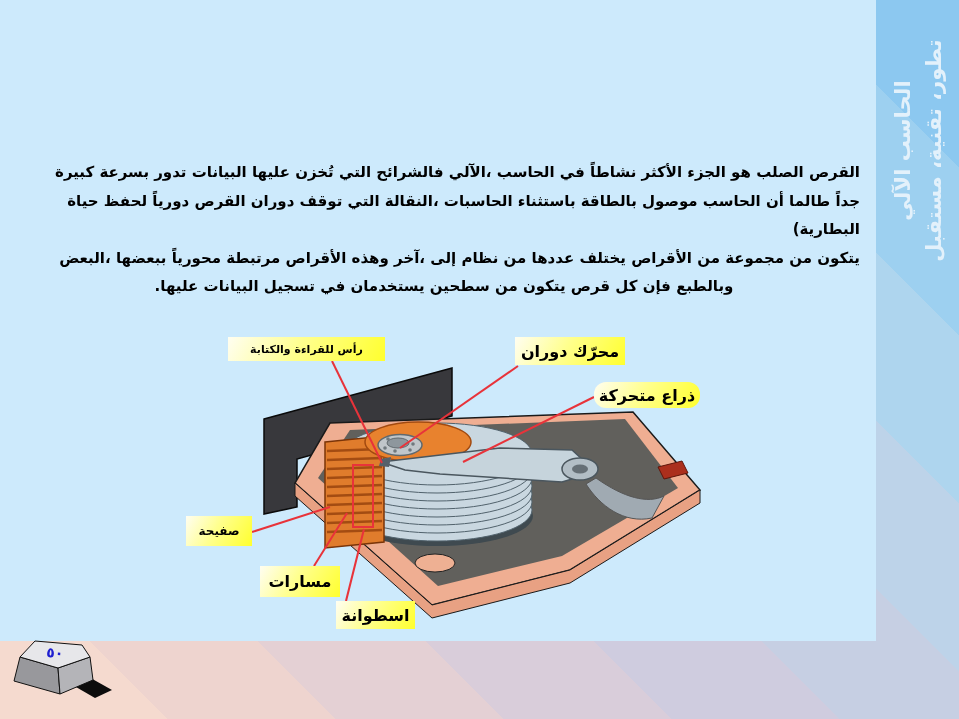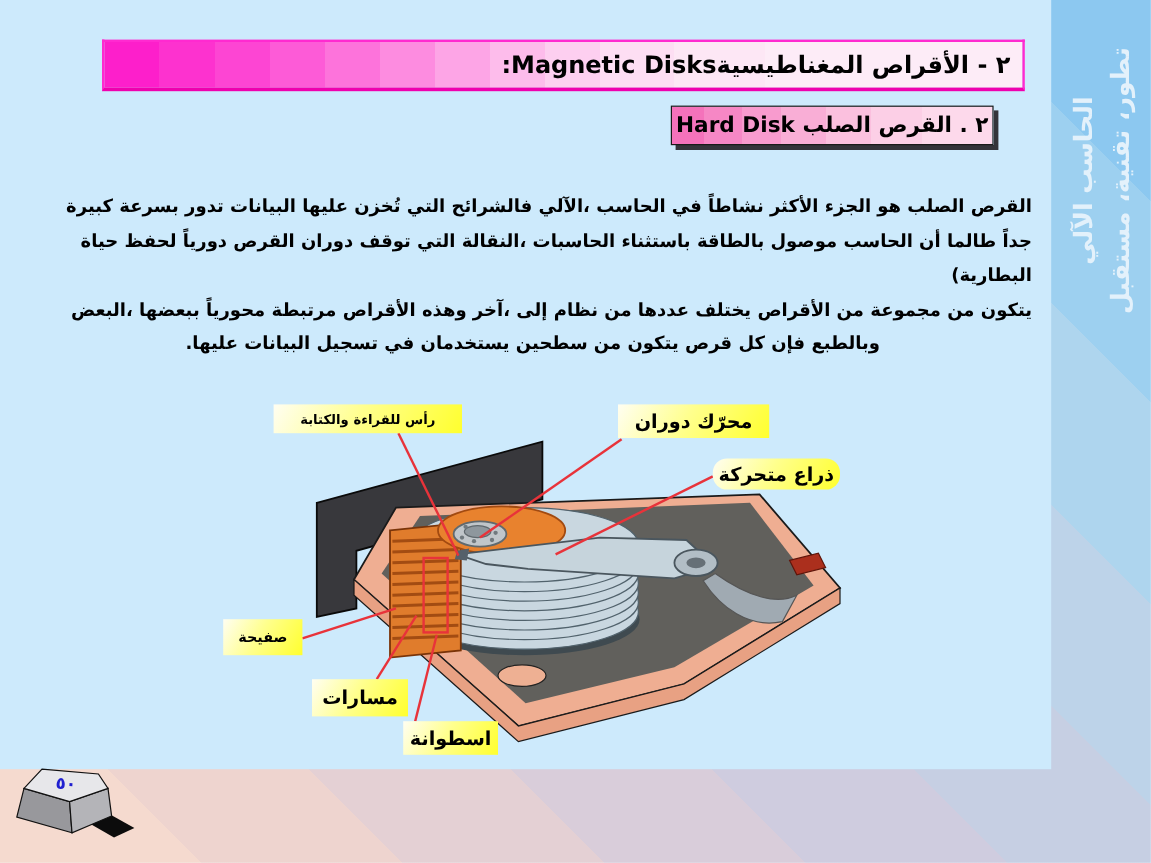--- a/index.html
+++ b/index.html
@@ -32,45 +32,39 @@
     font-size:18px;font-weight:bold;color:#000;}
   .body-text{position:absolute;left:28px;top:158px;width:832px;direction:rtl;
     font-size:15px;font-weight:bold;color:#000;line-height:28.5px;text-align:right;}
   .body-text .center{text-align:center;}
   .diagram{position:absolute;left:200px;top:320px;width:520px;height:320px;}
   .diagram svg{position:absolute;left:0;top:0;}
   .callout{position:absolute;display:flex;align-items:center;justify-content:center;
     direction:rtl;font-weight:bold;font-size:11px;color:#000;
     background:linear-gradient(120deg,#fffef2 0%,#ffff8e 45%,#ffff2e 100%);}
   .cl-head{left:28px;top:17px;width:157px;height:24px;}
-  .cl-motor{left:315px;top:17px;width:126px;height:28px;font-size:16px;}
+  .cl-motor{left:315px;top:17px;width:110px;height:28px;font-size:16px;}
   .cl-arm{left:394px;top:62px;width:106px;height:26px;font-size:16px;border-radius:12px;}
   .cl-platter{left:-14px;top:196px;width:66px;height:30px;font-size:12px;}
   .cl-tracks{left:60px;top:246px;width:80px;height:31px;font-size:16px;justify-content:center;}
   .cl-cylinder{left:136px;top:281px;width:79px;height:28px;font-size:16px;}
   .sidebar-text{position:absolute;left:888px;top:268px;width:235px;
     transform:rotate(-90deg);transform-origin:0 0;
     font-weight:bold;color:#e3f1fb;text-align:center;}
   .sidebar-text .ln{font-size:21px;line-height:31px;white-space:nowrap;}
   .page-key{position:absolute;left:10px;top:610px;width:220px;height:105px;}
 </style>
 </head>
 <body>
 
 <div id="slide">
 
   <div class="panel"></div>
 
-  <div class="title-bar">
-    <span>٢ - الأقراص المغناطيسيةMagnetic Disks:</span>
-  </div>
 
-  <div class="subtitle-bar">
-    <span>٢ . القرص الصلب Hard Disk</span>
-  </div>
 
   <div class="body-text">
     <div>القرص الصلب هو الجزء الأكثر نشاطاً في الحاسب ،الآلي فالشرائح التي تُخزن عليها البيانات تدور بسرعة كبيرة</div>
     <div>جداً طالما أن الحاسب موصول بالطاقة باستثناء الحاسبات ،النقالة التي توقف دوران القرص دورياً لحفظ حياة</div>
     <div>البطارية)</div>
     <div>يتكون من مجموعة من الأقراص يختلف عددها من نظام إلى ،آخر وهذه الأقراص مرتبطة محورياً ببعضها ،البعض</div>
     <div class="center">وبالطبع فإن كل قرص يتكون من سطحين يستخدمان في تسجيل البيانات عليها.</div>
   </div>
 
   <div class="diagram">

